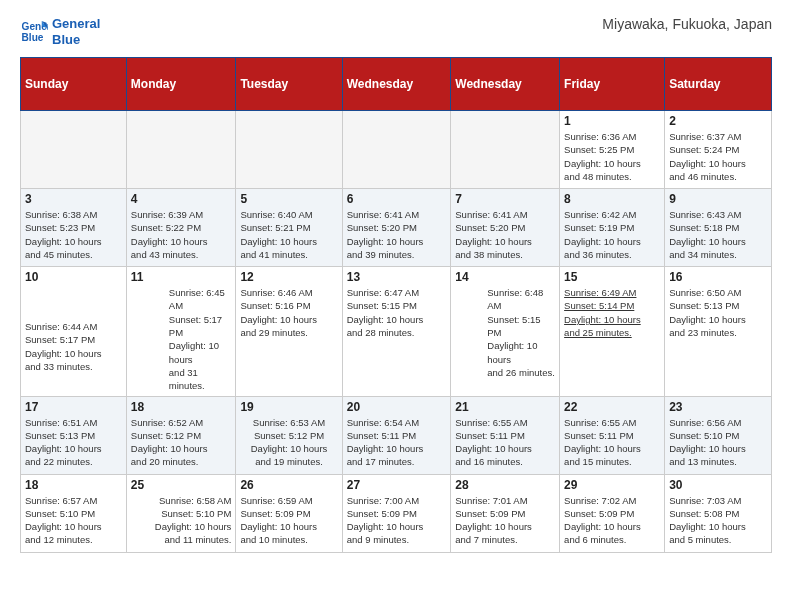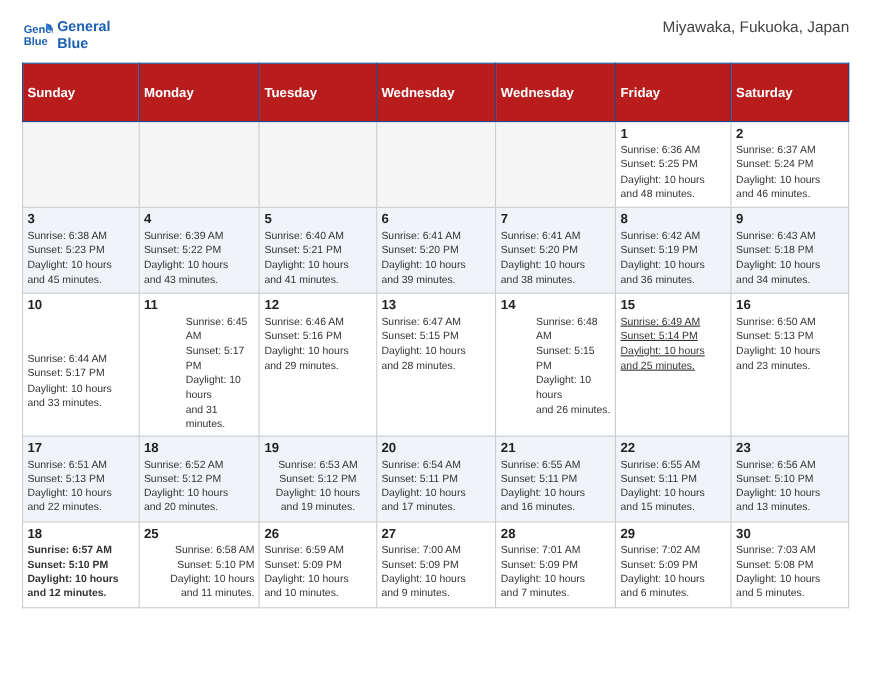--- a/index.html
+++ b/index.html
@@ -298,21 +298,21 @@
             <span class="day-num">23</span>
             <div class="day-info" style="white-space: pre-line;">Sunrise: 6:56 AM
 Sunset: 5:10 PM
 Daylight: 10 hours
 and 13 minutes.</div>
           </td>
         </tr>
         <tr>
           <td>
             <span class="day-num">18</span>
-            <div class="day-info" style="white-space: pre-line; font-weight: bold;">Sunrise: 6:57 AM
+            <div class="day-info" style="white-space: pre-line;">Sunrise: 6:57 AM
 Sunset: 5:10 PM
 Daylight: 10 hours
 and 12 minutes.</div>
           </td>
           <td>
             <span class="day-num">25</span>
             <div class="day-info" style="white-space: pre-line; text-align: right;">Sunrise: 6:58 AM
 Sunset: 5:10 PM
 Daylight: 10 hours
 and 11 minutes.</div>

